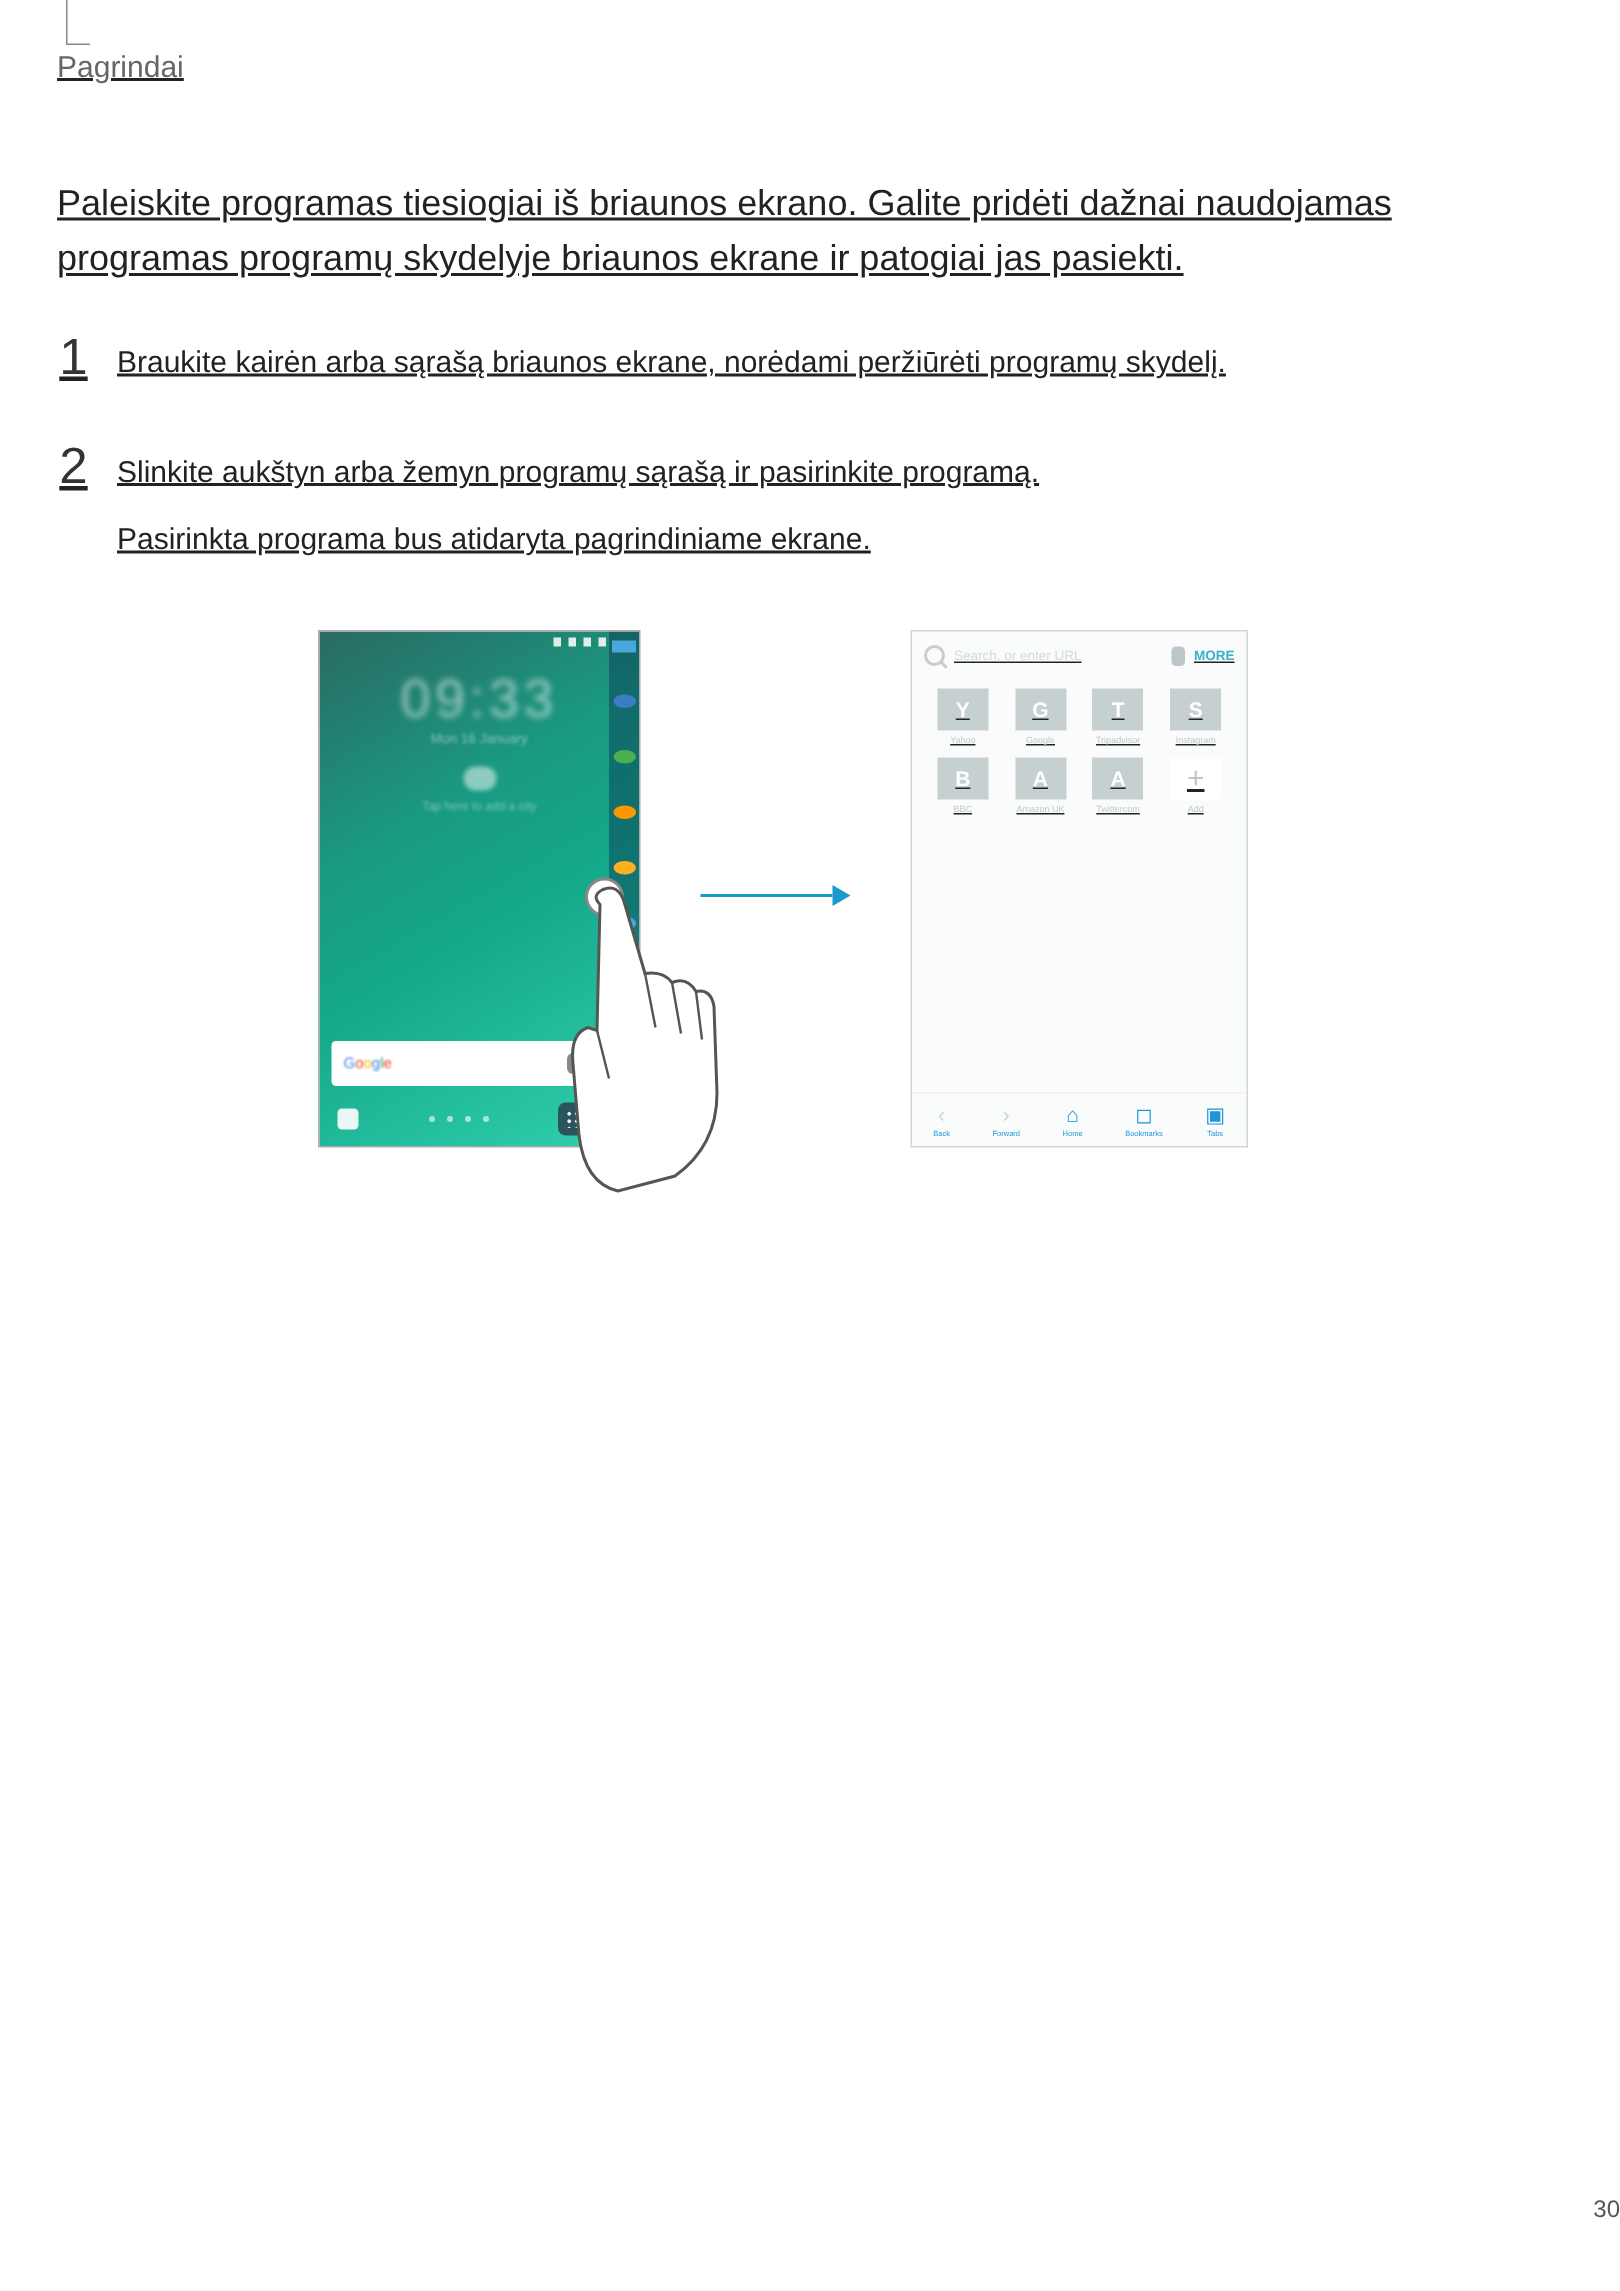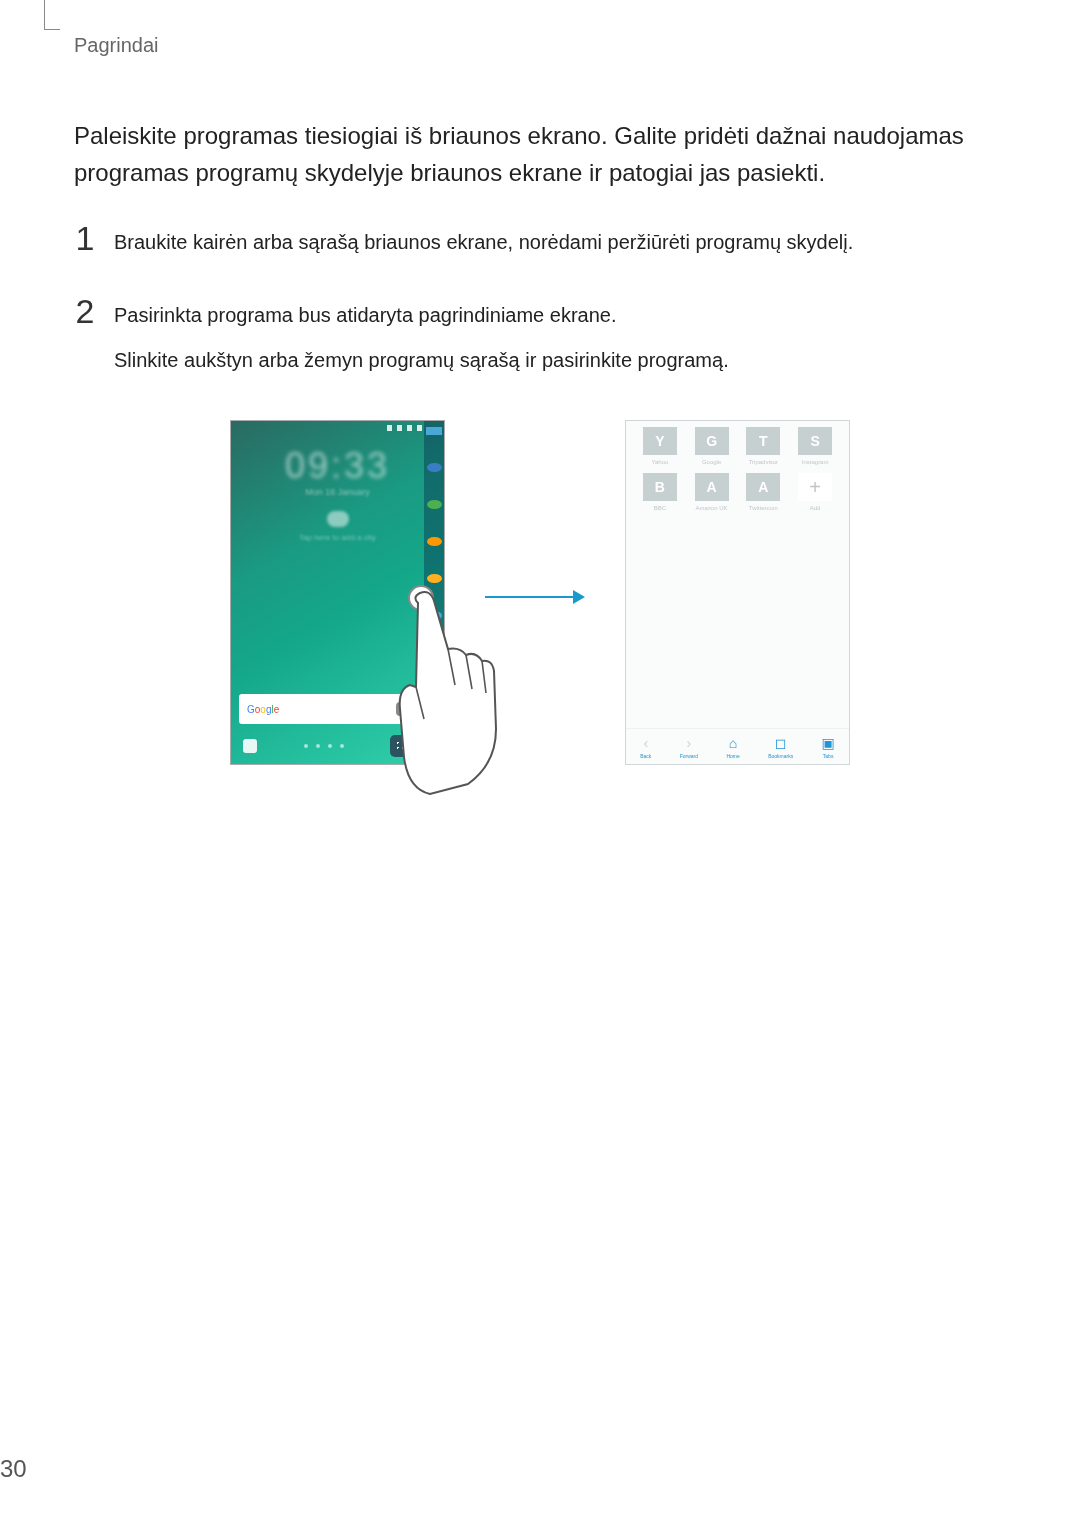--- a/index.html
+++ b/index.html
@@ -5,23 +5,24 @@
   * { box-sizing: border-box; margin: 0; padding: 0; }
   body {
     font-family: Arial, Helvetica, sans-serif;
     background: #fff;
     color: #222;
     width: 1080px;
     height: 1527px;
     position: relative;
   }
   .page {
-    padding: 34px 74px 0 74px;
+    padding: 34px 74px 0 38px;
     position: relative;
     height: 100%;
+    text-decoration: underline;
   }
   .tab-mark {
     position: absolute;
     top: 0;
     left: 44px;
     width: 16px;
     height: 30px;
     border-left: 1px solid #888;
     border-bottom: 1px solid #888;
   }
@@ -175,21 +176,21 @@
   .tile .sq{width:34px;height:28px;background:#c7d0d1;display:flex;align-items:center;justify-content:center;color:#fff;font-size:14px;font-weight:bold;}
   .tile.add .sq{background:#fff;color:#c0c6c8;font-size:20px;font-weight:300;}
   .tile .tl{font-size:6px;color:#c0c8ca;filter:blur(0.5px);}
   .b-bot{position:absolute;bottom:0;left:0;right:0;height:36px;display:flex;justify-content:space-around;align-items:center;border-top:1px solid #f0f0f0;}
   .b-bot .bi{display:flex;flex-direction:column;align-items:center;gap:2px;color:#2196d6;font-size:14px;}
   .b-bot .bl{font-size:5px;color:#2196d6;filter:blur(0.5px);}
   .b-bot .muted{color:#c8d2d4;}
 
   .page-num {
     position:absolute; bottom:44px; left:0; right:0;
-    text-align:left; font-size:24px; color:#555;
+    text-align:right; font-size:16px; color:#555;
   }
 </style>
 </head>
 <body>
 
 <div class="page">
   <div class="tab-mark"></div>
   <div class="section-name">Pagrindai</div>
 
   <p class="intro">Paleiskite programas tiesiogiai iš briaunos ekrano. Galite pridėti dažnai naudojamas programas programų skydelyje briaunos ekrane ir patogiai jas pasiekti.</p>
@@ -197,22 +198,22 @@
   <div class="step">
     <div class="step-num">1</div>
     <div class="step-body">
       <p>Braukite kairėn arba sąrašą briaunos ekrane, norėdami peržiūrėti programų skydelį.</p>
     </div>
   </div>
 
   <div class="step">
     <div class="step-num">2</div>
     <div class="step-body">
+      <p>Slinkite aukštyn arba žemyn programų sąrašą ir pasirinkite programą.</p>
       <p>Pasirinkta programa bus atidaryta pagrindiniame ekrane.</p>
-      <p>Slinkite aukštyn arba žemyn programų sąrašą ir pasirinkite programą.</p>
     </div>
   </div>
 
   <div class="illustration">
     <div style="position:relative;">
       <div class="phone">
         <div class="status-bar">
           <span></span>
             <span></span>
             <span></span>
@@ -257,20 +258,26 @@
         </svg>
       </div>
     </div>
 
     <div class="arrow">
       <div class="arrow-line"></div>
         <div class="arrow-head"></div>
     </div>
 
     <div class="browser">
+      <div class="b-top">
+        <div class="b-search"></div>
+        <div class="b-url">Search, or enter URL</div>
+        <div class="b-mic"></div>
+        <div class="b-more">MORE</div>
+      </div>
       <div class="tiles">
         <div class="tile">
             <div class="sq">Y</div>
             <div class="tl">Yahoo</div>
           </div>
         <div class="tile">
             <div class="sq">G</div>
             <div class="tl">Google</div>
           </div>
         <div class="tile">

